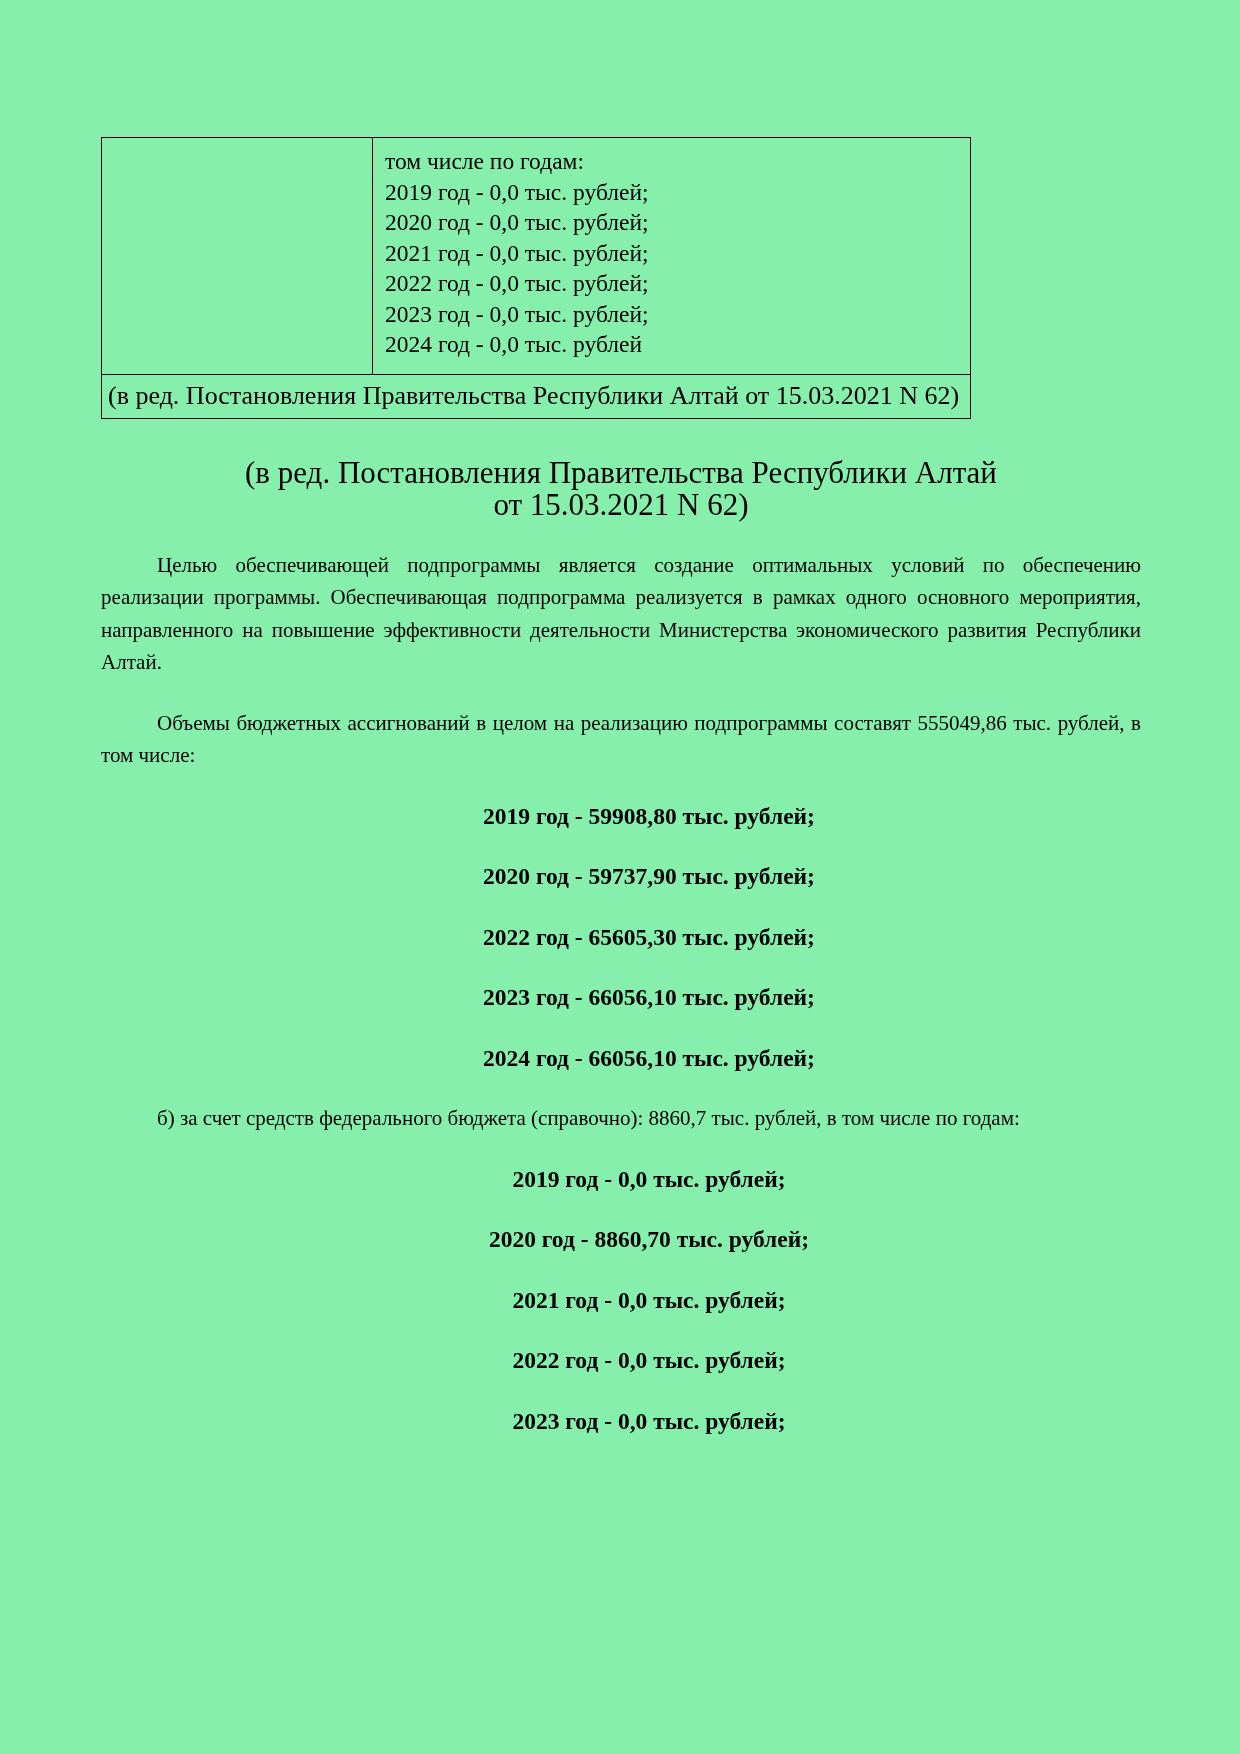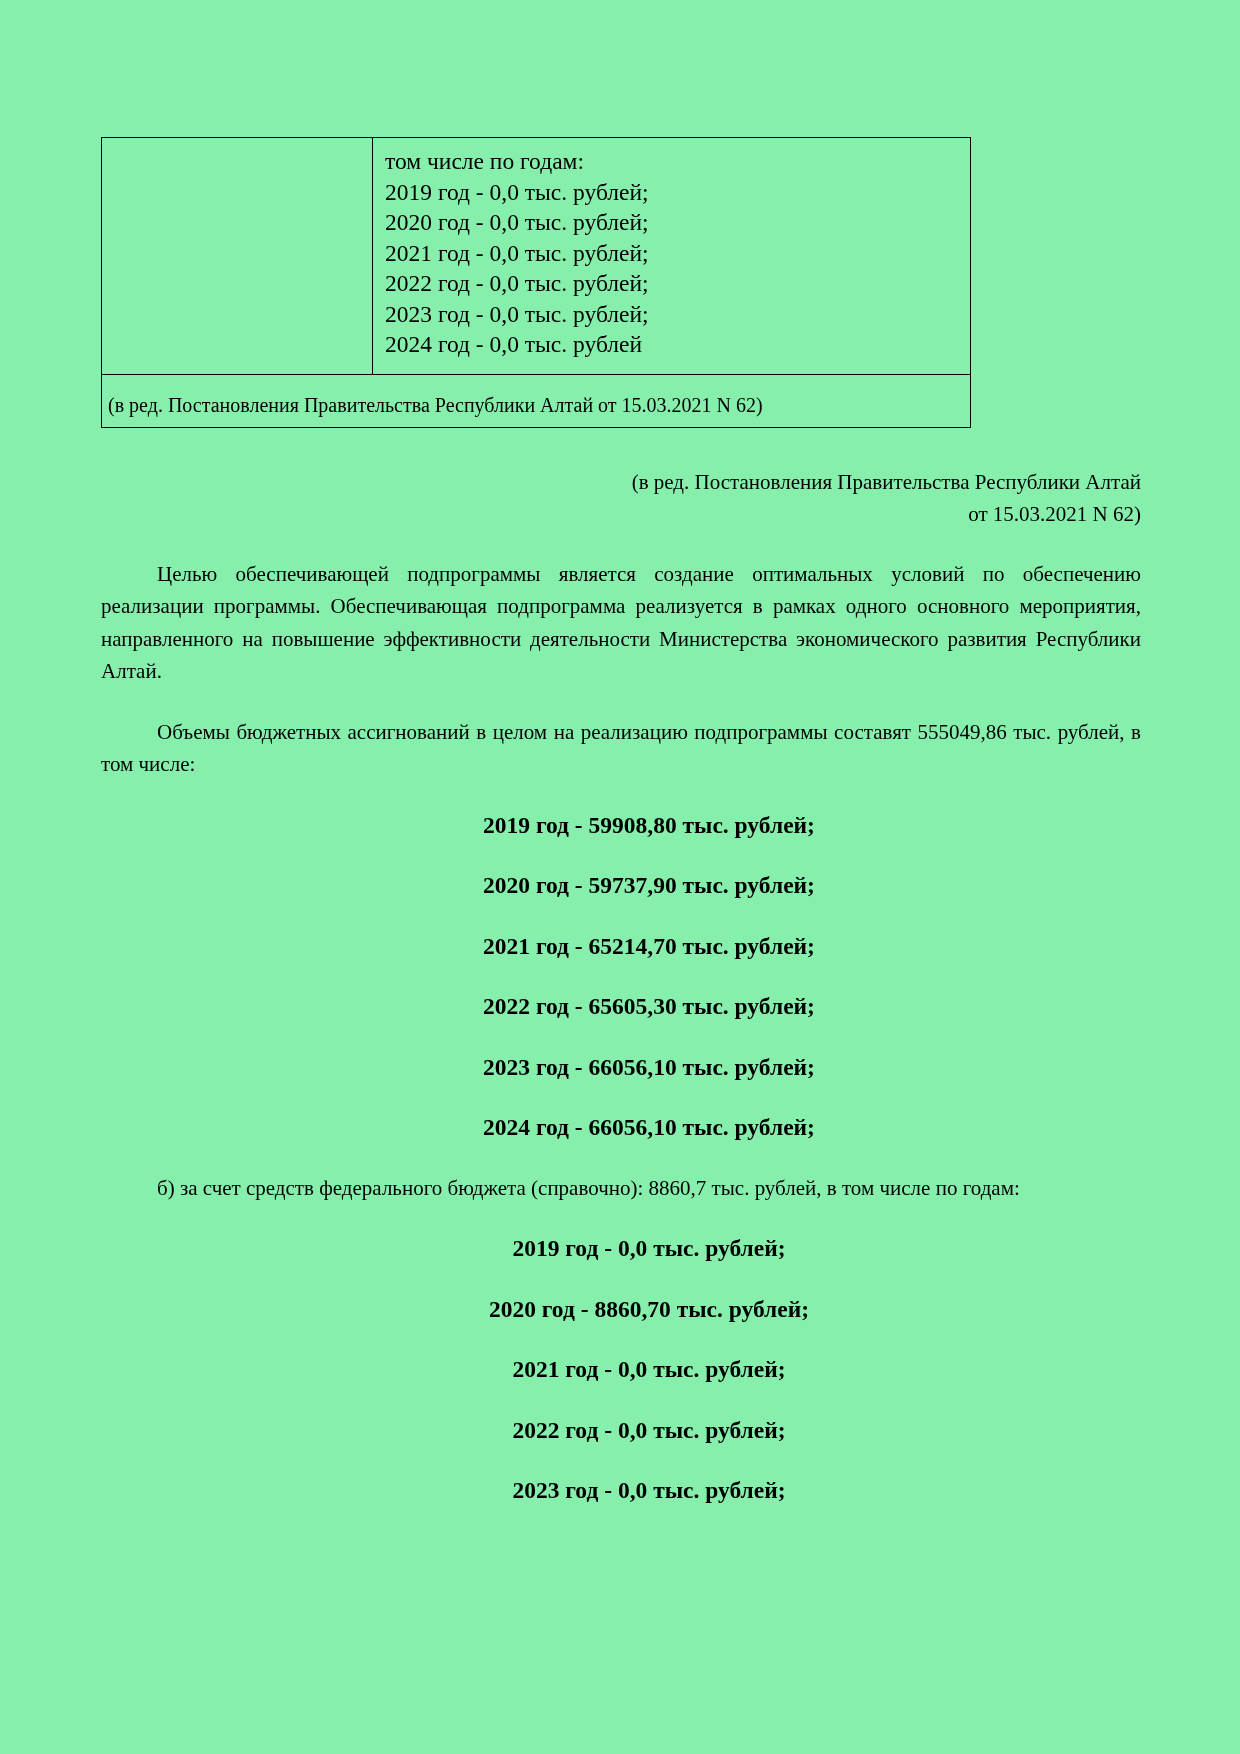--- a/index.html
+++ b/index.html
@@ -50,44 +50,43 @@
   }
   .cell-full {
     padding: 6px 8px 7px 6px !important;
   }
   .cell-right .tline {
     font-size: 23.5px;
     line-height: 30.5px;
     white-space: nowrap;
   }
   .cell-full .tline {
-    font-size: 20px;
+    font-size: 26px;
     line-height: 30px;
     white-space: nowrap;
-    margin-top: 9px;
   }
 
   
   .title-block {
     margin-top: 38px;
     text-align: center;
   }
   h1.doc-title {
     font-size: 25.5px;
     font-weight: bold;
     line-height: 33px;
     margin: 0;
     padding: 0 95px;
     text-align: center;
   }
   .subtitle {
-    font-size: 21px;
+    font-size: 31px;
     line-height: 32px;
     margin-top: 11px;
-    text-align: right;
+    text-align: center;
   }
   .subtitle div {
     display: block;
   }
 
   
   p.body-par {
     font-size: 21px;
     line-height: 32.5px;
     margin: 0;
@@ -147,21 +146,20 @@
       </div>
     </div>
 
     <p class="body-par first">Целью обеспечивающей подпрограммы является создание оптимальных условий по обеспечению реализации программы. Обеспечивающая подпрограмма реализуется в рамках одного основного мероприятия, направленного на повышение эффективности деятельности Министерства экономического развития Республики Алтай.</p>
 
     <p class="body-par gap">Объемы бюджетных ассигнований в целом на реализацию подпрограммы составят 555049,86 тыс. рублей, в том числе:</p>
 
 
     <p class="item-line">2019 год - 59908,80 тыс. рублей;</p>
     <p class="item-line">2020 год - 59737,90 тыс. рублей;</p>
-    <p class="item-line">2021 год - 65214,70 тыс. рублей;</p>
     <p class="item-line">2022 год - 65605,30 тыс. рублей;</p>
     <p class="item-line">2023 год - 66056,10 тыс. рублей;</p>
     <p class="item-line">2024 год - 66056,10 тыс. рублей;</p>
 
     <p class="body-par gap">б) за счет средств федерального бюджета (справочно): 8860,7 тыс. рублей, в том числе по годам:</p>
 
     <p class="item-line">2019 год - 0,0 тыс. рублей;</p>
     <p class="item-line">2020 год - 8860,70 тыс. рублей;</p>
     <p class="item-line">2021 год - 0,0 тыс. рублей;</p>
     <p class="item-line">2022 год - 0,0 тыс. рублей;</p>

